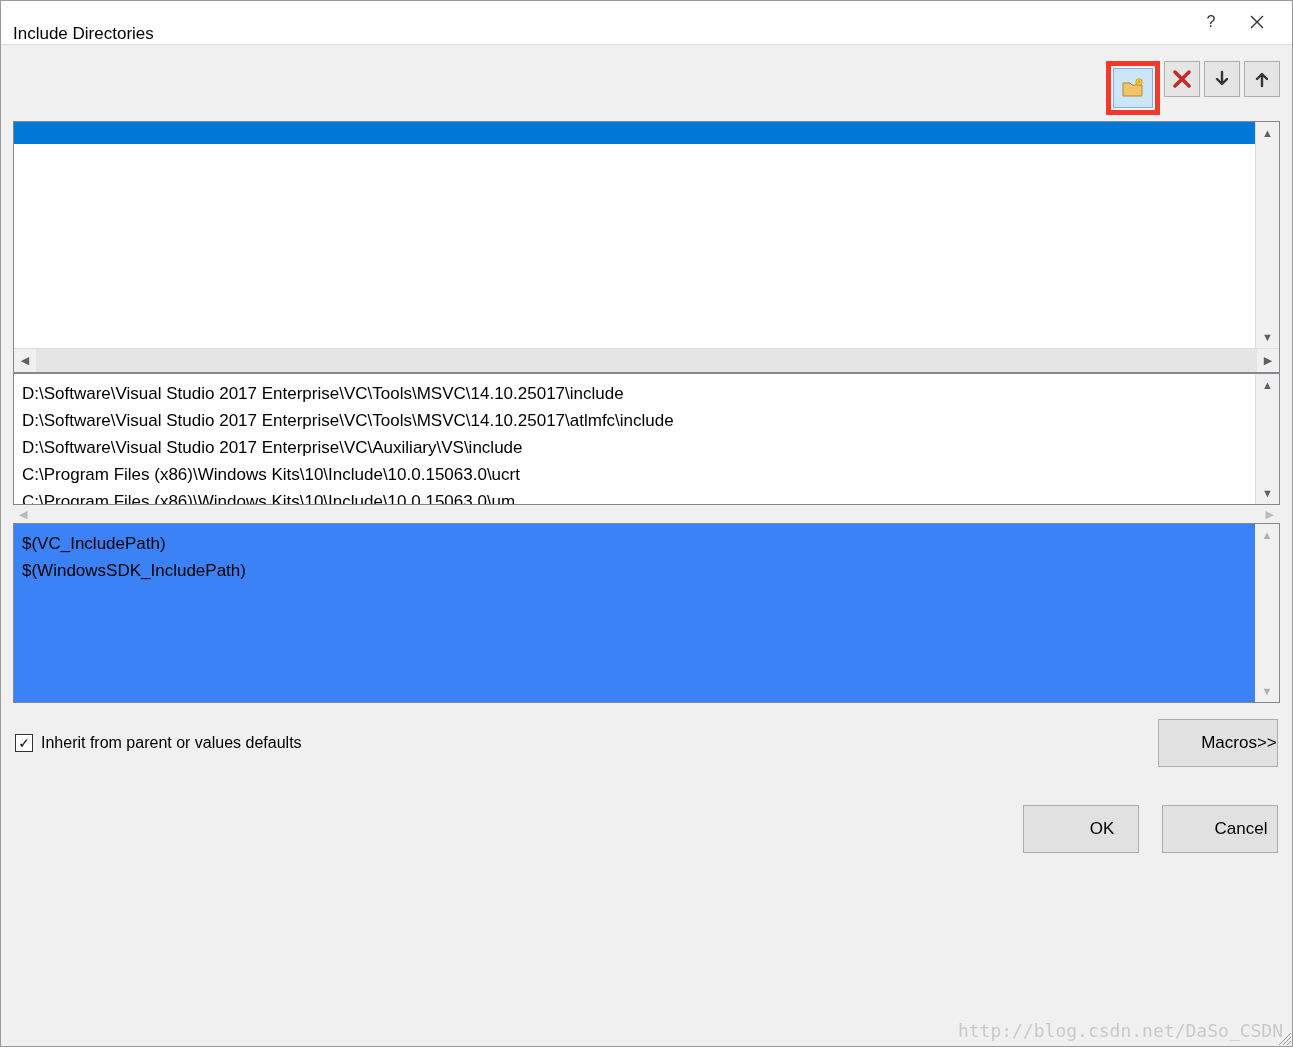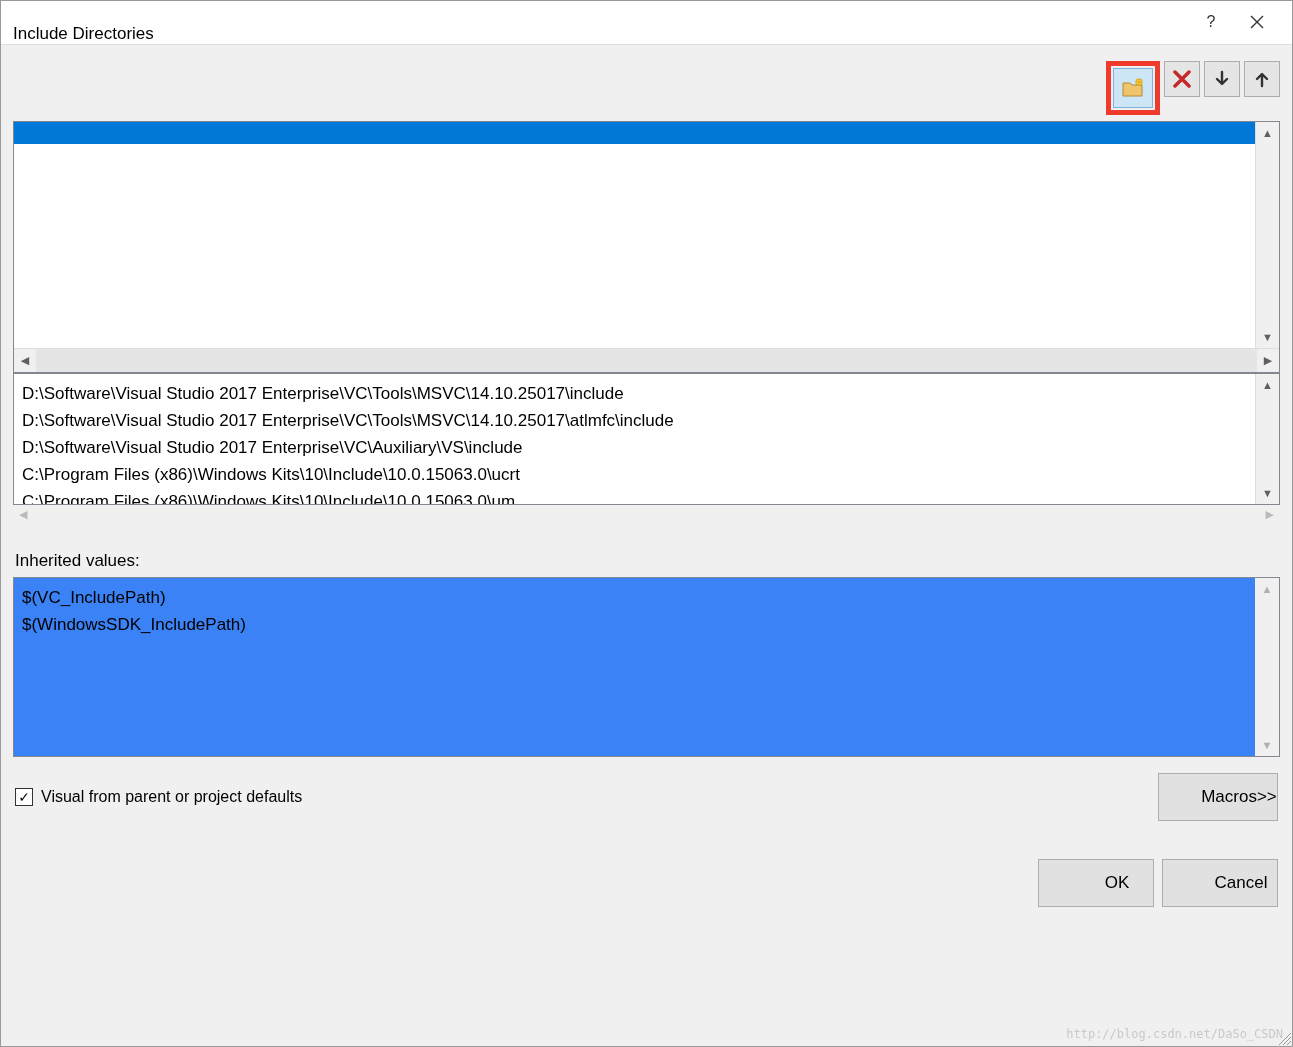--- a/index.html
+++ b/index.html
@@ -203,21 +203,21 @@
     align-items: center;
     justify-content: center;
     font-size: 17px;
     color: #000;
     cursor: default;
     padding-left: 42px;
   }
   .footer-row {
     display: flex;
     justify-content: flex-end;
-    gap: 8px;
+    gap: 23px;
     margin: 38px 6px 0 6px;
   }
   .vscroll-dim {
     width: 24px;
     background: #f0f0f0;
     display: flex;
     flex-direction: column;
     justify-content: space-between;
     align-items: center;
   }
@@ -227,21 +227,21 @@
     display: flex;
     align-items: center;
     justify-content: center;
     font-size: 11px;
     color: #b0b0b0;
   }
   .watermark {
     position: absolute;
     right: 10px;
     bottom: 6px;
-    font-size: 12px;
+    font-size: 18px;
     color: rgba(128,128,128,0.35);
     font-family: monospace;
   }
   .resize-grip {
     position: absolute;
     right: 2px;
     bottom: 2px;
     width: 16px;
     height: 16px;
   }
@@ -318,35 +318,34 @@
       <div style="flex:1"></div>
       <div class="arrow">▼</div>
     </div>
   </div>
   <div class="eval-hscroll">
     <div class="arrow">◀</div>
     <div style="flex:1"></div>
     <div class="arrow">▶</div>
   </div>
 
-  <div class="section-label">Inherited values:</div>
   <div class="inherit-box">
     <div class="text-area" id="inherit-lines">$(VC_IncludePath)
 $(WindowsSDK_IncludePath)</div>
     <div class="vscroll-dim">
       <div class="arrow">▲</div>
       <div style="flex:1"></div>
       <div class="arrow">▼</div>
     </div>
   </div>
 
   <div class="bottom-row">
     <div class="checkbox-wrap">
       <div class="checkbox">✓</div>
-      <span>Visual from parent or project defaults</span>
+      <span>Inherit from parent or values defaults</span>
     </div>
     <div class="btn" style="min-width:120px">Macros&gt;&gt;</div>
   </div>
 
   <div class="footer-row">
     <div class="btn">OK</div>
     <div class="btn">Cancel</div>
   </div>
 
 </div>

